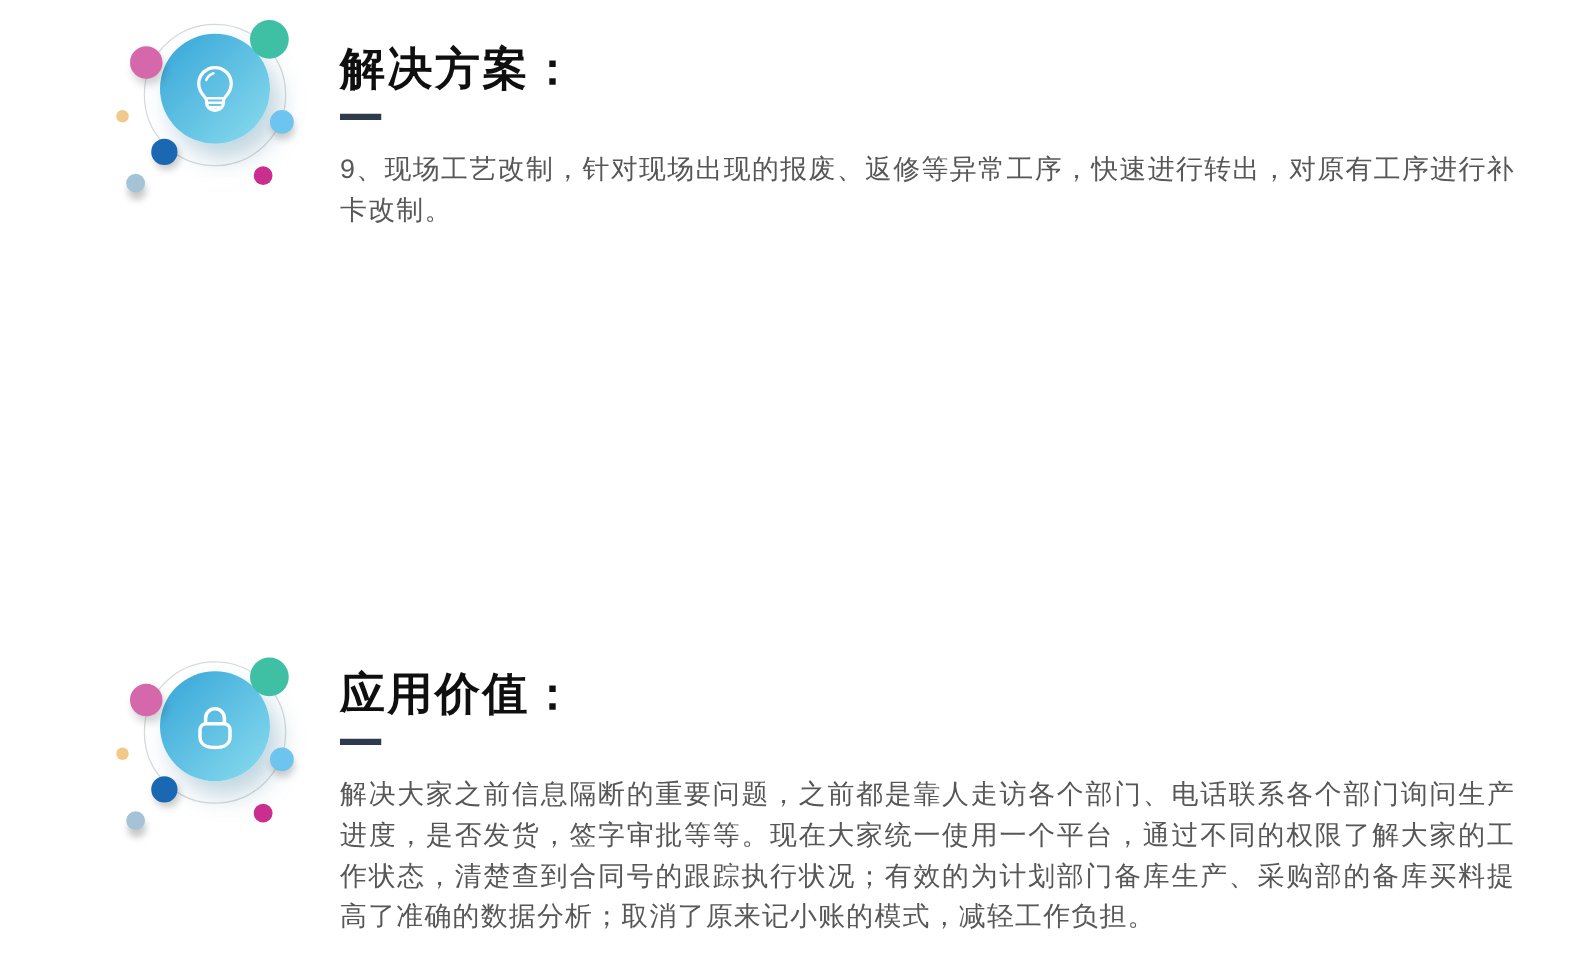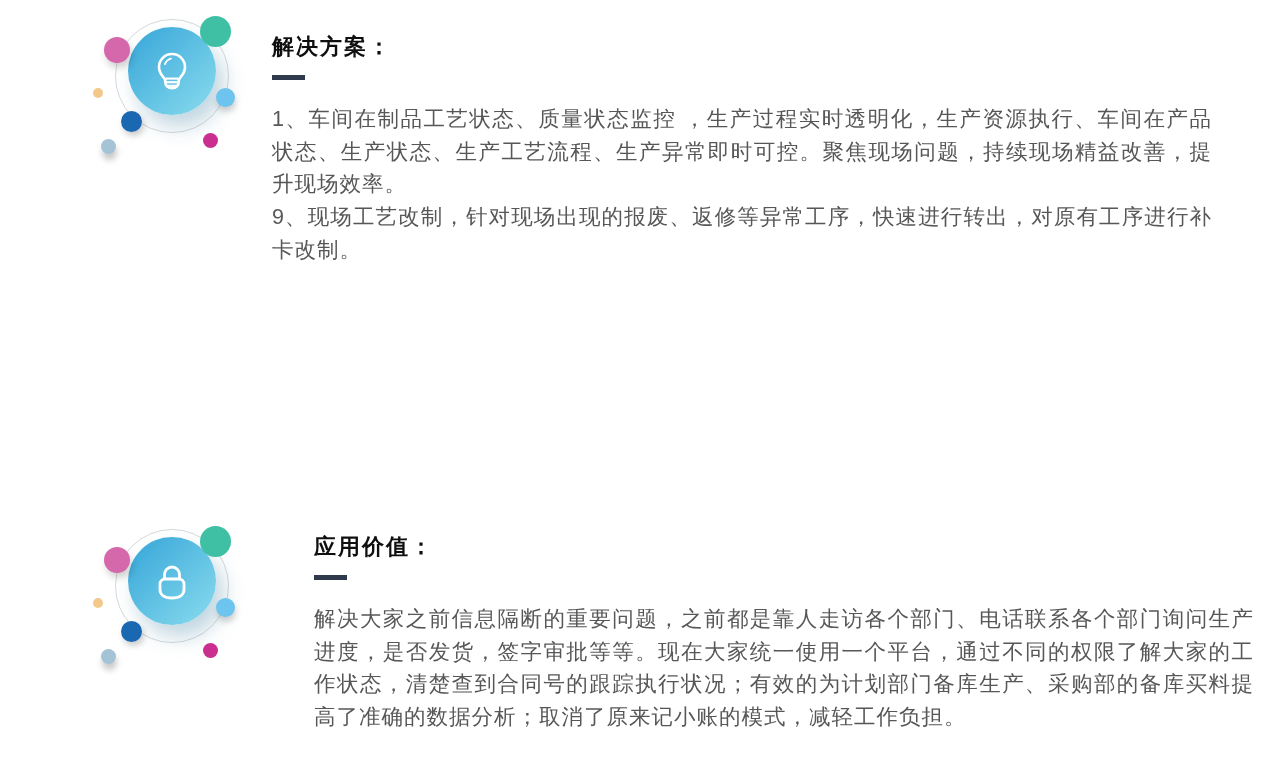--- a/index.html
+++ b/index.html
@@ -4,23 +4,23 @@
 <style>
   html, body { margin:0; padding:0; }
   body {
     width:1264px; height:778px;
     background:#ffffff;
     font-family:"Liberation Sans","DejaVu Sans",sans-serif;
     position:relative; overflow:hidden;
   }
   .section-content { position:absolute; left:272px; width:940px; }
   #content-solution { top:34px; }
-  #content-value { top:534px;margin-left:42px; }
+  #content-value { top:534px; }
   .section-title {
-    margin:0; font-size:22px; font-weight:700; line-height:1.15;
+    margin:0; font-size:36px; font-weight:700; line-height:1.15;
     color:var(--heading,#0f0f0f); letter-spacing:2px;
   }
   .title-dash { width:33px; height:5px; background:var(--dash,#2f3b4c); margin-top:16px; }
   .paras {
     margin-top:23px; font-size:21.5px; line-height:32.6px; letter-spacing:1px;
     color:var(--body-text,#575757); text-align:justify;
   }
   .paras p { margin:0; padding:0; }
 
   
@@ -65,21 +65,20 @@
       <path d="M19.4 38.8h9.2" stroke="#ffffff" stroke-width="2.1"></path>
       <path d="M17 17c1-2.7 3.1-4.6 5.8-5.4" stroke="#ffffff" stroke-width="2" stroke-linecap="round"></path>
     </svg>
   </div>
 </div>
 
 <div class="section-content" id="content-solution">
   <h2 class="section-title">解决方案：</h2>
   <div class="title-dash"></div>
   <div class="paras">
-    <p>1、车间在制品工艺状态、质量状态监控 ，生产过程实时透明化，生产资源执行、车间在产品状态、生产状态、生产工艺流程、生产异常即时可控。聚焦现场问题，持续现场精益改善，提升现场效率。</p>
     <p>9、现场工艺改制，针对现场出现的报废、返修等异常工序，快速进行转出，对原有工序进行补卡改制。</p>
   </div>
 </div>
 
 <div class="icon-art" id="icon-art-value">
   <div class="ring"></div>
   <div class="dot dot-teal"></div>
   <div class="dot dot-pink"></div>
   <div class="dot dot-lightblue"></div>
   <div class="dot dot-darkblue"></div>

